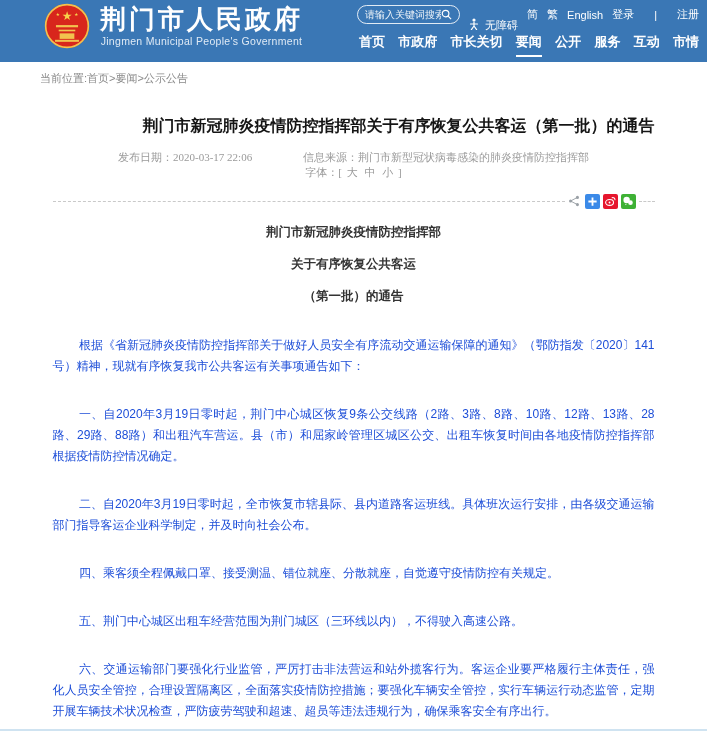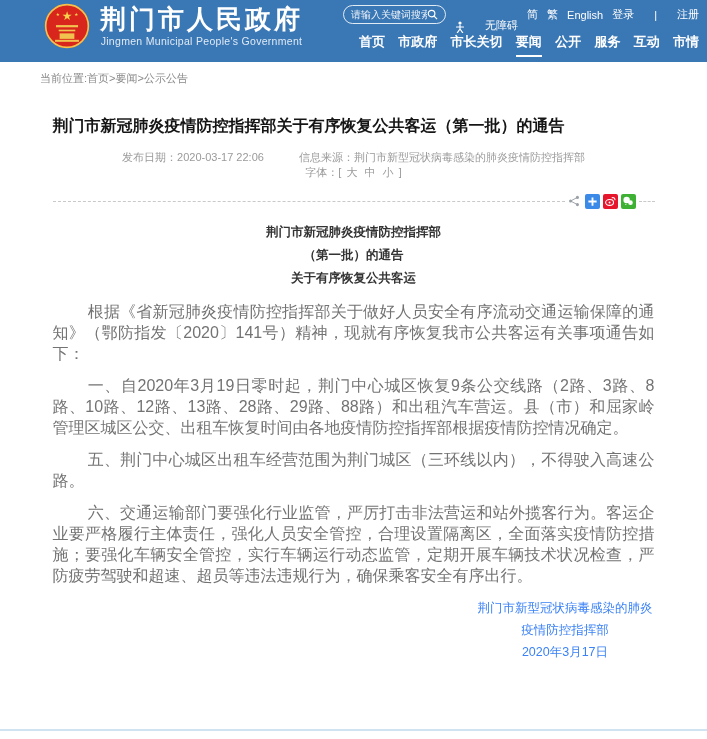--- a/index.html
+++ b/index.html
@@ -19,55 +19,55 @@
 
   .header-right { position:absolute; right:8px; top:5px; width:352px; }
   .utility-row { display:flex; align-items:center; justify-content:flex-end; gap:9px; font-size:11px; height:19px; }
   .search-box { display:flex; align-items:center; justify-content:space-between;
     border:1px solid rgba(255,255,255,.85); border-radius:10px; height:19px; padding:0 7px; width:104px;margin-left:28px; }
   .search-input { background:transparent; border:none; outline:none; color:#fff; font-size:10px; width:76px; }
   .search-input::placeholder { color:rgba(255,255,255,.9); }
   .search-btn { background:none; border:none; cursor:pointer; display:flex; padding:0; }
   .util-link { cursor:pointer; white-space:nowrap; }
   .util-group { display:flex; align-items:center; gap:20px; }
-  .acc-group { display:flex; align-items:flex-end; gap:20px;margin-top:21px; }
+  .acc-group { display:flex; align-items:flex-start; gap:6px;margin-top:21px; }
 
   .nav-row { display:flex; justify-content:space-between; margin-top:9px; padding-left:12px;
     font-size:13px; font-weight:bold; }
   .nav-item { cursor:pointer; padding-bottom:4px; border-bottom:2px solid transparent; white-space:nowrap; }
   .nav-item.active { border-bottom-color:#fff; }
 
   
   .breadcrumb { padding:9px 0 0 40px; font-size:11px; color:#8a8a8a; }
   .crumb { cursor:pointer; }
 
   
   .article { width:602px; margin:0 auto; }
-  .article-title { margin-top:28px; text-align:left; font-size:16px; font-weight:bold;
+  .article-title { margin-top:28px; text-align:right; font-size:16px; font-weight:bold;
     color:#151515; line-height:24px; }
   .article-meta { margin-top:12px; text-align:center; font-size:11px; color:#9a9a9a; }
-  .meta-group { margin:0 16px; white-space:nowrap; }
+  .meta-group { margin:0 24px; white-space:nowrap;font-family:Liberation Serif, serif; }
   .font-size-btn { cursor:pointer; margin:0 2px; }
 
   .sep-row { margin-top:13px; display:flex; align-items:center; height:16px; }
   .dash { border-top:1px dashed #c9c9c9; height:0; }
   .dash-long { flex:1; }
   .dash-short { width:16px; }
   .share-icons { display:flex; align-items:center; gap:3px; padding:0 3px; }
   .icon-sq { width:15px; height:15px; border-radius:2px; display:flex; align-items:center;
     justify-content:center; cursor:pointer; }
   .share-node { display:flex; align-items:center; cursor:pointer; margin-right:2px; }
 
   .doc-heading { margin-top:12px; text-align:center; font-weight:bold; font-size:12.5px;
     color:#333; line-height:23px; }
-  .doc-heading div { margin:0; }
+  .doc-heading div { margin:9px; }
 
   .body-text { margin-top:10px; }
-  .body-text p { font-size:16px; color:#737373; line-height:21px; text-indent:2.2em;
-    text-align:justify; margin:11px 0; }
+  .body-text p { font-size:12px; color:#1d4ed8; line-height:21px; text-indent:2.2em;
+    text-align:justify; margin:27px 0; }
 
   .signature-wrap { text-align:right; margin-top:10px; padding-right:2px; }
   .signature { display:inline-block; text-align:center; font-size:12.5px; color:#3b82f6; line-height:22px; }
 
   .page-bottom { position:absolute; left:0; right:0; bottom:5px; border-top:2px solid #cfe3f1; height:5px; background:#fff; }
 </style>
 </head>
 <body>
 
 <div class="header">
@@ -182,27 +182,29 @@
           <circle cx="9.9" cy="8.9" r="2.7" fill="#fff"></circle>
           <path d="M4.2 10.2L3.6 12l2-1.1z" fill="#fff"></path>
         </svg>
       </span>
     </div>
     <div class="dash dash-short"></div>
   </div>
 
   <div class="doc-heading">
     <div>荆门市新冠肺炎疫情防控指挥部</div>
+    <div>关于有序恢复公共客运</div>
     <div>（第一批）的通告</div>
-    <div>关于有序恢复公共客运</div>
   </div>
 
   <div class="body-text">
     <p>根据《省新冠肺炎疫情防控指挥部关于做好人员安全有序流动交通运输保障的通知》（鄂防指发〔2020〕141号）精神，现就有序恢复我市公共客运有关事项通告如下：</p>
     <p>一、自2020年3月19日零时起，荆门中心城区恢复9条公交线路（2路、3路、8路、10路、12路、13路、28路、29路、88路）和出租汽车营运。县（市）和屈家岭管理区城区公交、出租车恢复时间由各地疫情防控指挥部根据疫情防控情况确定。</p>
+    <p>二、自2020年3月19日零时起，全市恢复市辖县际、县内道路客运班线。具体班次运行安排，由各级交通运输部门指导客运企业科学制定，并及时向社会公布。</p>
+    <p>四、乘客须全程佩戴口罩、接受测温、错位就座、分散就座，自觉遵守疫情防控有关规定。</p>
     <p>五、荆门中心城区出租车经营范围为荆门城区（三环线以内），不得驶入高速公路。</p>
     <p>六、交通运输部门要强化行业监管，严厉打击非法营运和站外揽客行为。客运企业要严格履行主体责任，强化人员安全管控，合理设置隔离区，全面落实疫情防控措施；要强化车辆安全管控，实行车辆运行动态监管，定期开展车辆技术状况检查，严防疲劳驾驶和超速、超员等违法违规行为，确保乘客安全有序出行。</p>
   </div>
 
   <div class="signature-wrap">
     <div class="signature">
       <div>荆门市新型冠状病毒感染的肺炎</div>
       <div>疫情防控指挥部</div>
       <div>2020年3月17日</div>
     </div>

